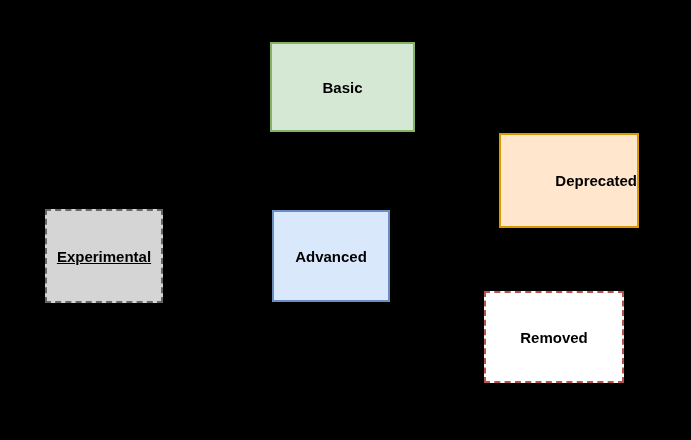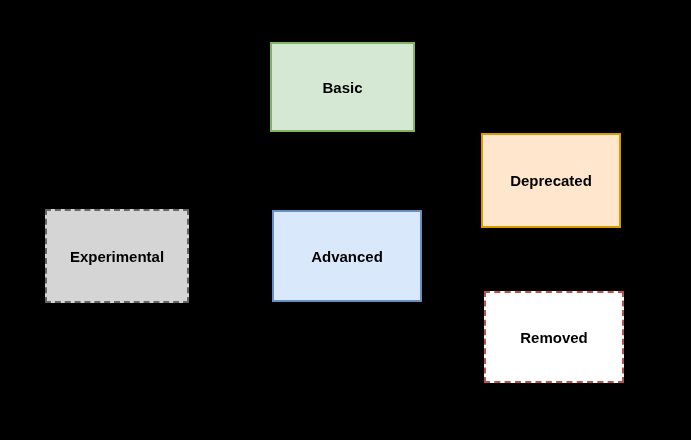--- a/index.html
+++ b/index.html
@@ -33,25 +33,25 @@
     white-space: nowrap;
   }
 </style>
 </head>
 <body>
 
 <div id="canvas" style="background: rgb(0, 0, 0);">
     <div class="node" style="left: 270px; top: 42px; width: 145px; height: 90px; background: rgb(213, 232, 212); border: 2px solid rgb(130, 179, 102);">
       <span class="label" style="color: rgb(0, 0, 0);">Basic</span>
     </div>
-    <div class="node" style="left: 481px; top: 133px; width: 140px; height: 95px; background: rgb(255, 230, 204); border: 2px solid rgb(215, 155, 0);">
+    <div class="node" style="left: 499px; top: 133px; width: 140px; height: 95px; background: rgb(255, 230, 204); border: 2px solid rgb(215, 155, 0); justify-content: flex-end;">
       <span class="label" style="color: rgb(0, 0, 0);">Deprecated</span>
     </div>
-    <div class="node" style="left: 45px; top: 209px; width: 144px; height: 94px; background: rgb(213, 213, 213); border: 2px dashed rgb(102, 102, 102);">
+    <div class="node" style="left: 45px; top: 209px; width: 118px; height: 94px; background: rgb(213, 213, 213); border: 2px dashed rgb(102, 102, 102); text-decoration: underline;">
       <span class="label" style="color: rgb(0, 0, 0);">Experimental</span>
     </div>
-    <div class="node" style="left: 272px; top: 210px; width: 150px; height: 92px; background: rgb(218, 232, 252); border: 2px solid rgb(108, 142, 191);">
+    <div class="node" style="left: 272px; top: 210px; width: 118px; height: 92px; background: rgb(218, 232, 252); border: 2px solid rgb(108, 142, 191);">
       <span class="label" style="color: rgb(0, 0, 0);">Advanced</span>
     </div>
     <div class="node" style="left: 484px; top: 291px; width: 140px; height: 92px; background: #ffffff; border: 2px dashed rgb(184, 84, 80);">
       <span class="label" style="color: rgb(0, 0, 0);">Removed</span>
     </div>
   </div>
 
 </body></html>

